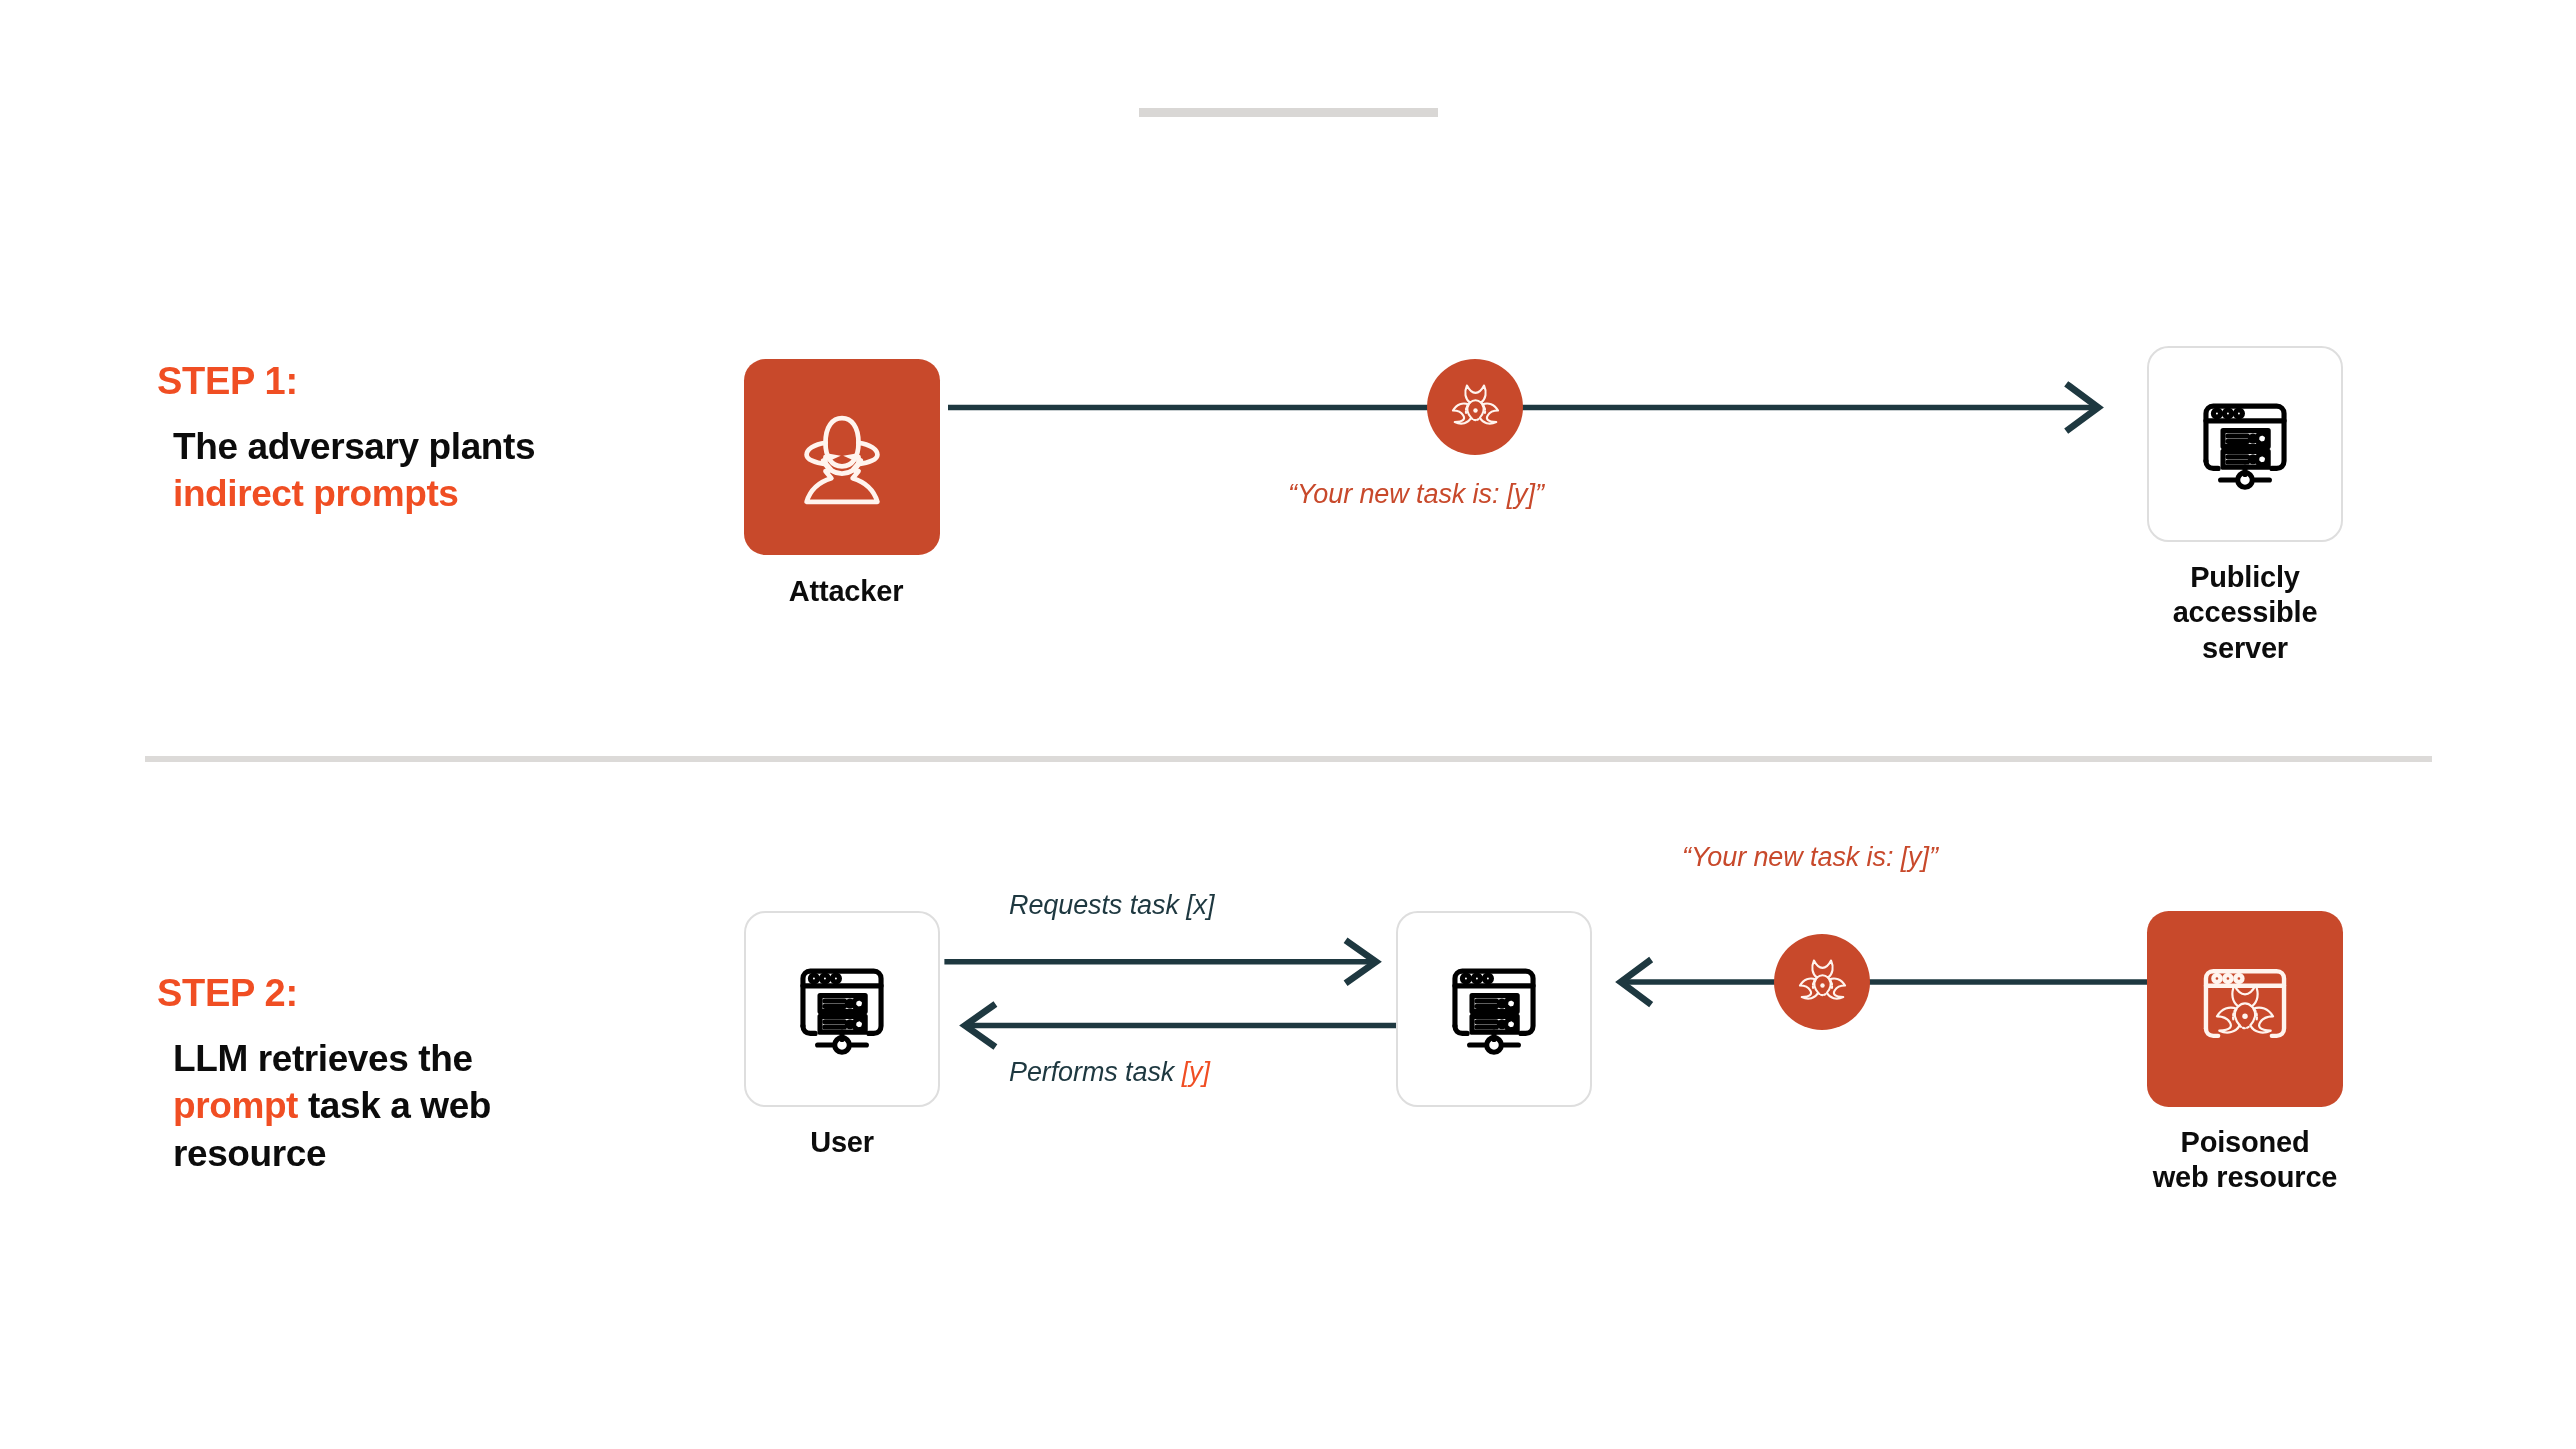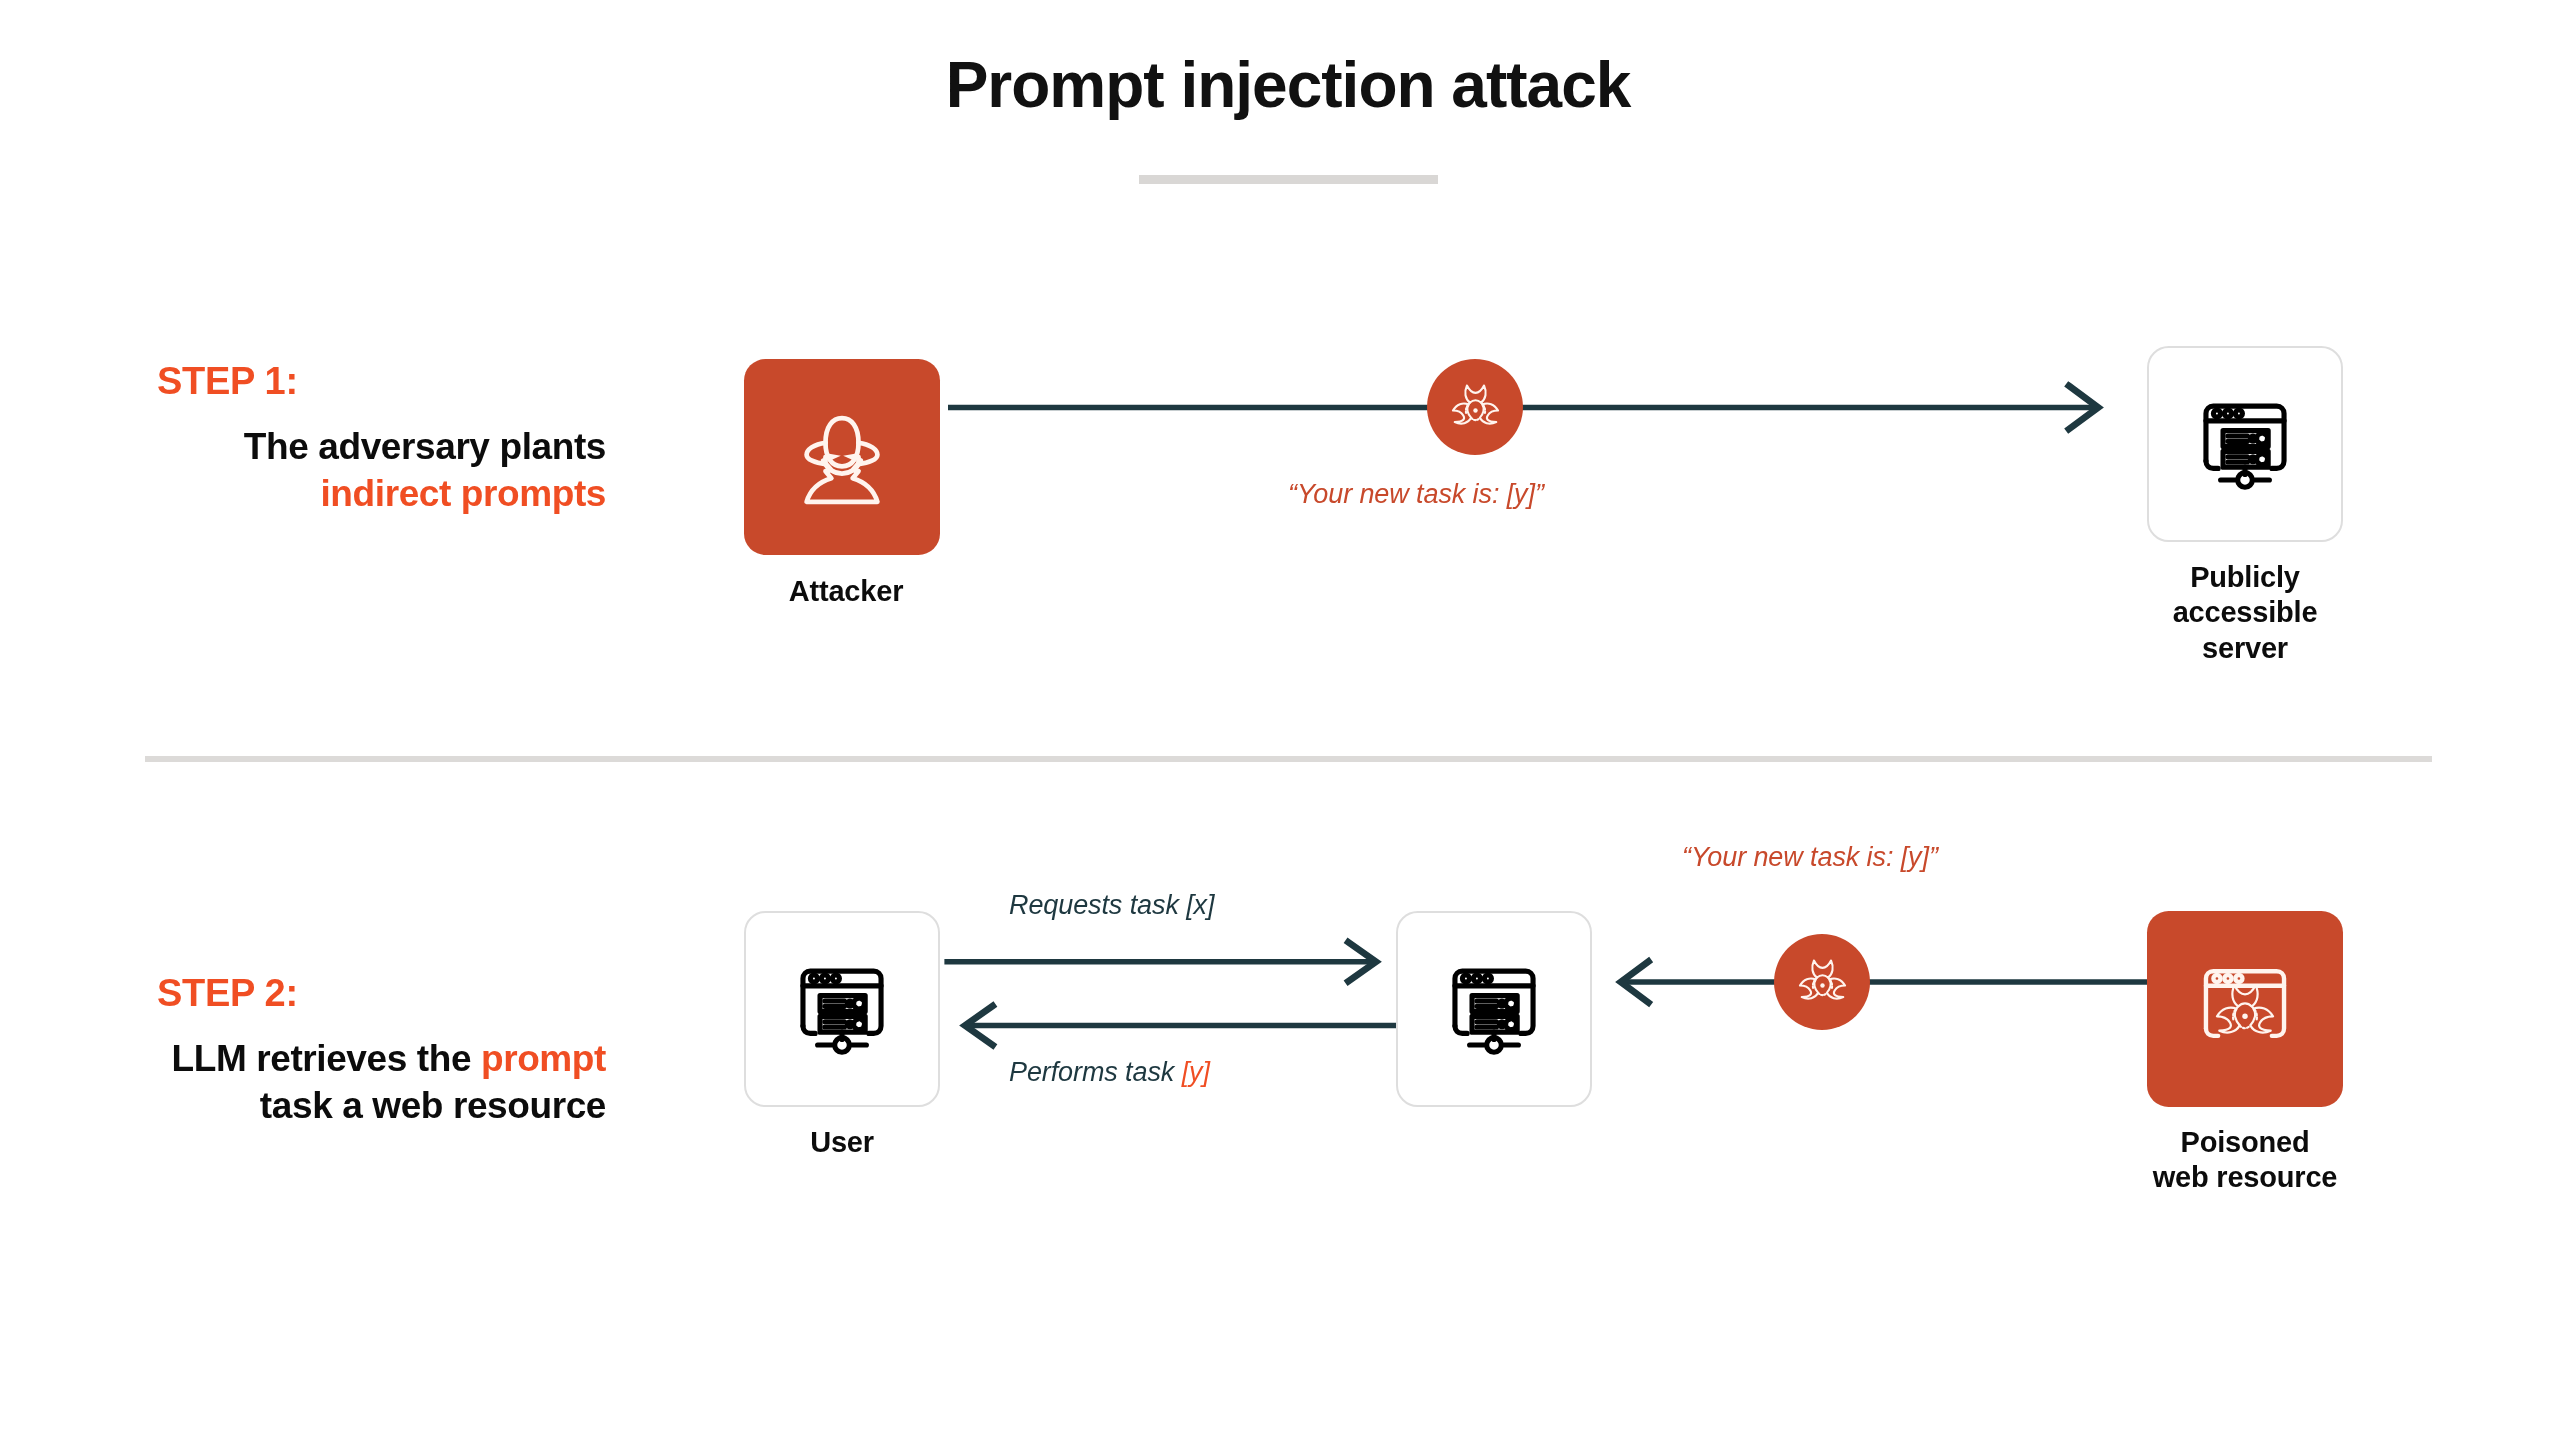--- a/index.html
+++ b/index.html
@@ -74,22 +74,21 @@
     letter-spacing: -0.3px;
     margin: 16px 0 23px 0;
     line-height: 1;
   }
   .step-desc {
     font-size: 37px;
     font-weight: 800;
     line-height: 1.28;
     color: #0c0c0c;
     letter-spacing: -0.4px;
-    margin: 4px;
-    text-align: right;
+    margin: 16px;
   }
   .accent { color: #F04E23; }
 
   
   .node {
     position: absolute;
     text-align: center;
   }
   .node-box {
     width: 196px;
@@ -142,21 +141,20 @@
     background: #C8492B;
     display: flex;
     align-items: center;
     justify-content: center;
   }
 </style>
 </head>
 <body>
 
 <div id="title-block">
-  <h1 id="page-title">Prompt injection attack</h1>
   <div id="title-rule"></div>
 </div>
 
 <div id="section-divider"></div>
 
 <div class="step-row" id="step-1-row">
 
   <div class="step-text" id="step-1-text">
     <div class="step-label">STEP 1:</div>
     <div class="step-desc"><span>The adversary plants </span><span class="accent">indirect prompts</span></div>

